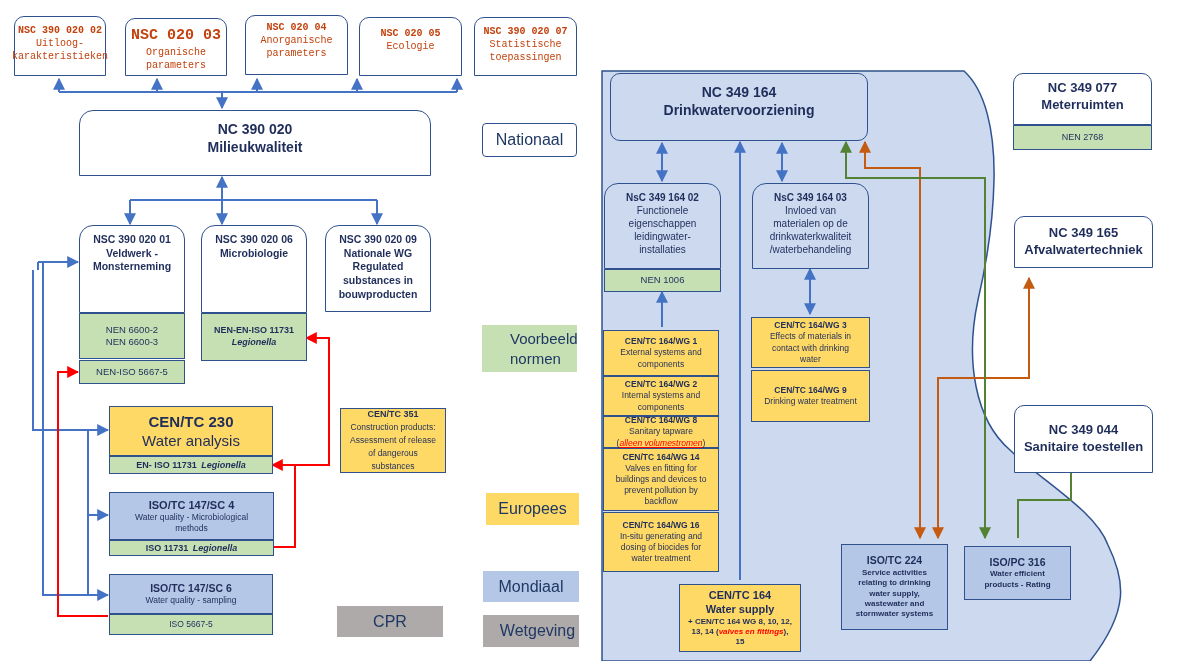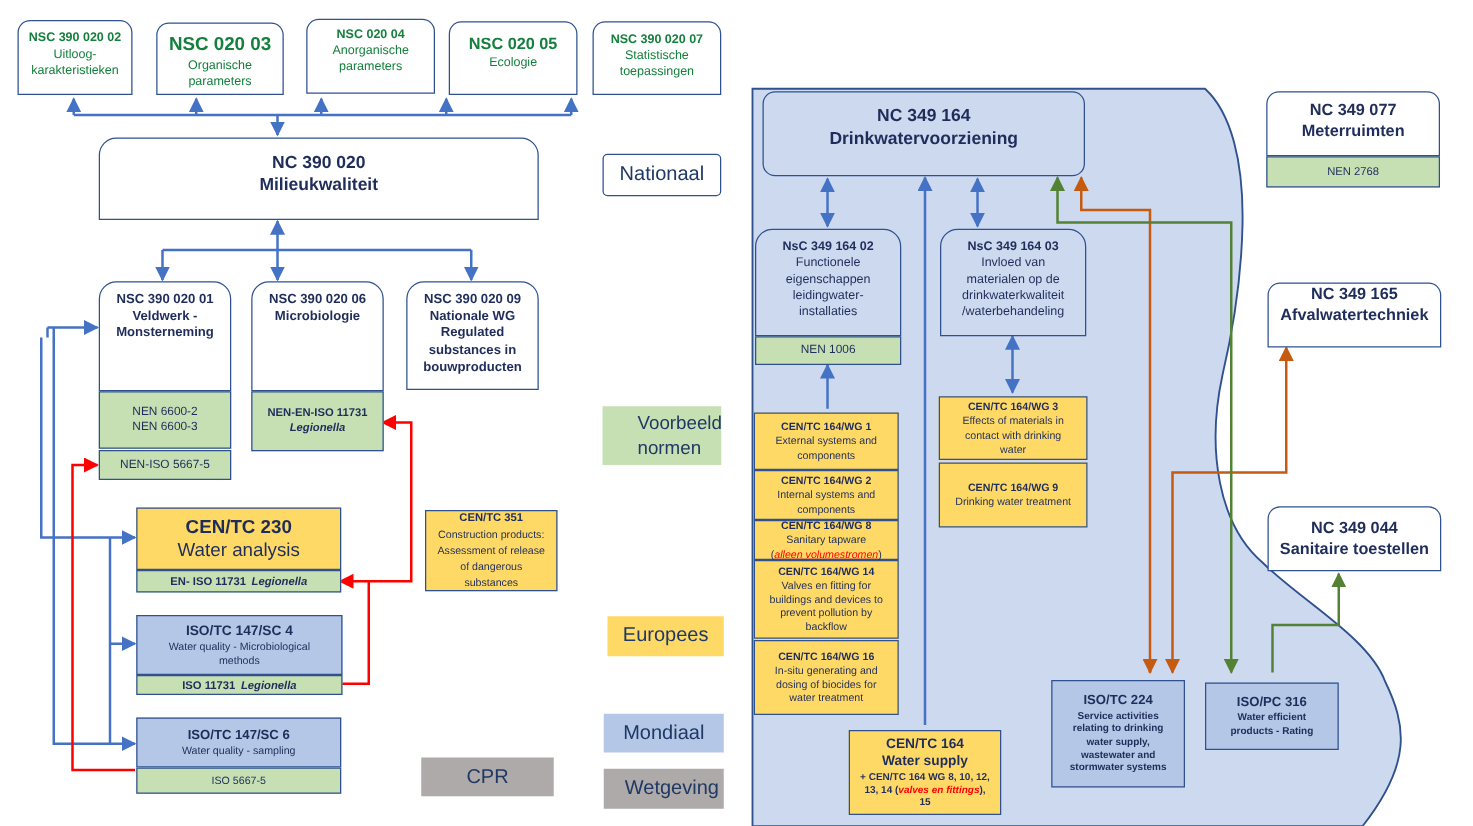--- a/index.html
+++ b/index.html
@@ -6,21 +6,21 @@
   body { width:1178px; height:661px; position:relative; overflow:hidden;
          font-family:"Liberation Sans", "DejaVu Sans", sans-serif; color:#1f2d5a; }
   .box { position:absolute; box-sizing:border-box; border:1.5px solid #2f528f; text-align:center; display:flex; flex-direction:column; align-items:center; justify-content:flex-start; }
   .rtop { border-radius:14px 14px 0 0; }
   .rall { border-radius:12px; }
   .white { background:#ffffff; }
   .green { background:#c6e0b4; }
   .yellow { background:#ffd966; }
   .blue { background:#b4c7e7; }
   .grey { background:#aeaaaa; }
-  .greytext { color:#15803d; }
+  .greytext { color:#c2410c;font-family:Liberation Mono, monospace; }
   .b { font-weight:bold; }
   .t { line-height:1.3; }
   .red { color:#ff0000; font-weight:bold; font-style:italic; }
   .it { font-style:italic; }
   svg { position:absolute; left:0; top:0; }
   .legend { position:absolute; box-sizing:border-box; display:flex; align-items:center; justify-content:center; font-size:16px; color:#1f3864; }
 </style>
 </head>
 <body>
 
@@ -104,21 +104,21 @@
   <div class="t b" style="font-size:15px;margin-top:7px;">NSC 020 03</div>
   <div class="t" style="font-size:10px;">Organische</div>
   <div class="t" style="font-size:10px;">parameters</div>
 </div>
 <div class="box white rtop greytext" style="left:245px;top:15px;width:103px;height:60px;border-radius:10px 10px 0 0;">
   <div class="t b" style="font-size:10px;margin-top:5px;">NSC 020 04</div>
   <div class="t" style="font-size:10px;">Anorganische</div>
   <div class="t" style="font-size:10px;">parameters</div>
 </div>
 <div class="box white rtop greytext" style="left:359px;top:17px;width:103px;height:59px;border-radius:10px 10px 0 0;">
-  <div class="t b" style="font-size:13px;margin-top:9px;">NSC 020 05</div>
+  <div class="t b" style="font-size:10px;margin-top:9px;">NSC 020 05</div>
   <div class="t" style="font-size:10px;">Ecologie</div>
 </div>
 <div class="box white rtop greytext" style="left:474px;top:17px;width:103px;height:59px;border-radius:10px 10px 0 0;">
   <div class="t b" style="font-size:10px;margin-top:7px;">NSC 390 020 07</div>
   <div class="t" style="font-size:10px;">Statistische</div>
   <div class="t" style="font-size:10px;">toepassingen</div>
 </div>
 
 <div class="box white rtop" style="left:79px;top:110px;width:352px;height:66px;">
   <div class="t b" style="font-size:14px;margin-top:9px;">NC 390 020</div>
@@ -291,21 +291,21 @@
 </div>
 
 <div class="box white rtop" style="left:1013px;top:73px;width:139px;height:52px;border-radius:10px 10px 0 0;">
   <div class="t b" style="font-size:13px;margin-top:6px;">NC 349 077</div>
   <div class="t b" style="font-size:13px;">Meterruimten</div>
 </div>
 <div class="box green" style="left:1013px;top:125px;width:139px;height:25px;justify-content:center;">
   <div class="t" style="font-size:9px;">NEN 2768</div>
 </div>
 
-<div class="box white rall" style="left:1014px;top:226px;width:139px;height:52px;border-radius:10px 10px 0 0;justify-content:flex-start;">
+<div class="box white rall" style="left:1014px;top:216px;width:139px;height:52px;border-radius:10px 10px 0 0;justify-content:center;">
   <div class="t b" style="font-size:13px;">NC 349 165</div>
   <div class="t b" style="font-size:13px;">Afvalwatertechniek</div>
 </div>
 
-<div class="box white rall" style="left:1014px;top:405px;width:139px;height:52px;border-radius:10px 10px 0 0;justify-content:center;">
+<div class="box white rall" style="left:1014px;top:405px;width:139px;height:68px;border-radius:10px 10px 0 0;justify-content:center;">
   <div class="t b" style="font-size:13px;">NC 349 044</div>
   <div class="t b" style="font-size:13px;">Sanitaire toestellen</div>
 </div>
 
 </body></html>

